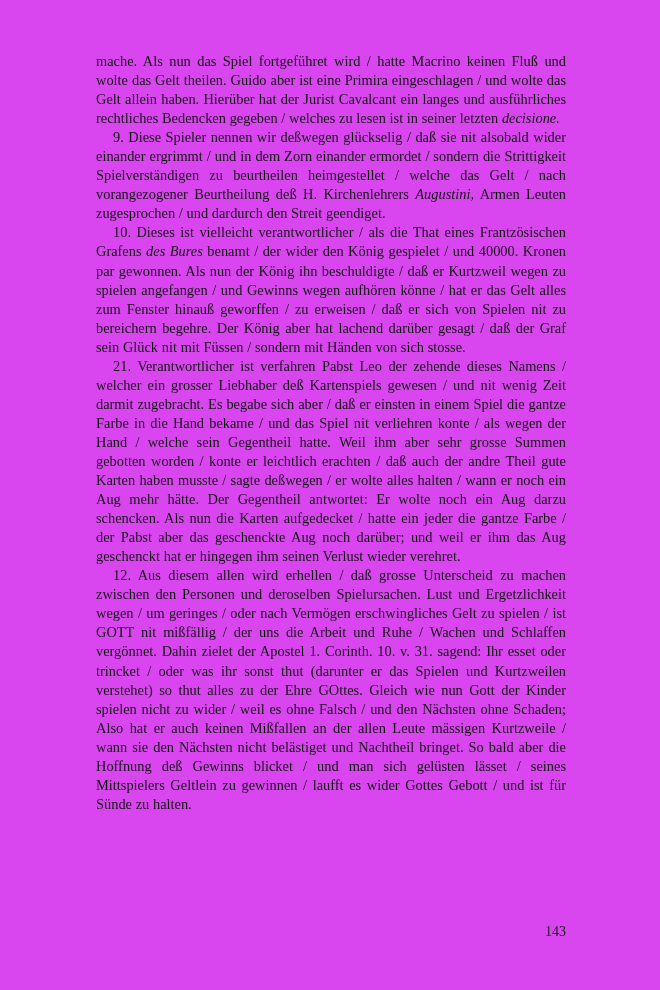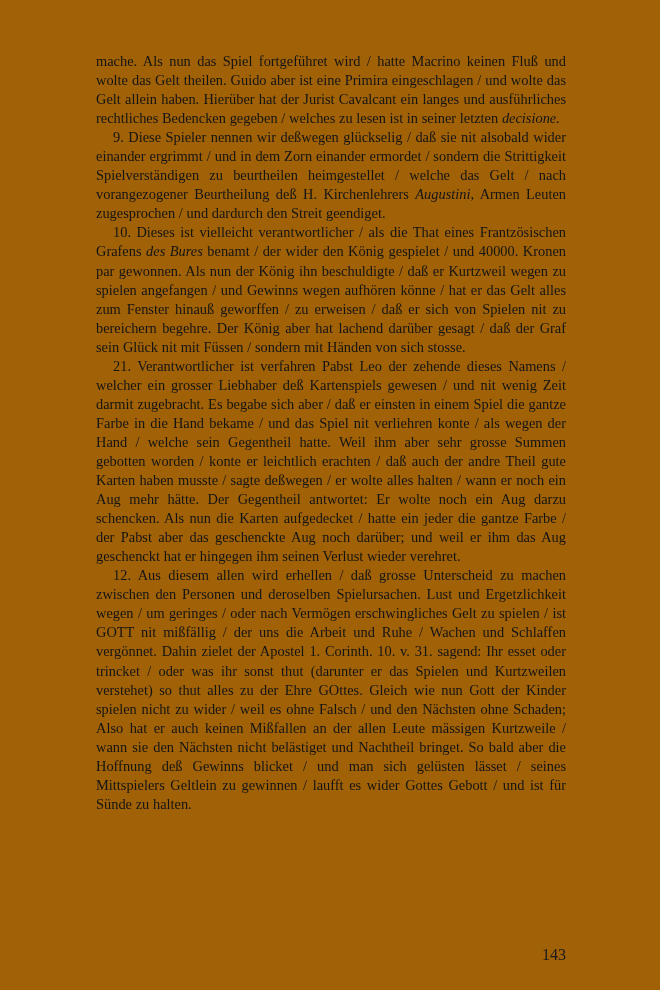--- a/index.html
+++ b/index.html
@@ -4,21 +4,21 @@
 <style>
   html, body {
     margin: 0;
     padding: 0;
     background: #ffffff;
   }
   .page {
     position: relative;
     width: 660px;
     height: 990px;
-    background: #a16207;
+    background: #d946ef;
     overflow: hidden;
     font-family: "Liberation Serif", "DejaVu Serif", serif;
     color: #141414;
   }
   .text-block {
     position: absolute;
     left: 96px;
     top: 52px;
     width: 470px;
   }
@@ -34,22 +34,22 @@
   }
   .para.indent {
     text-indent: 17px;
   }
   .para i {
     font-style: italic;
   }
   .folio {
     position: absolute;
     right: 94px;
-    top: 948px;
-    font-size: 16px;
+    top: 925px;
+    font-size: 14px;
     line-height: 13px;
     color: #1a1a1a;
     text-align: right;
   }
 </style>
 </head>
 <body>
 
 <div class="page">
 

